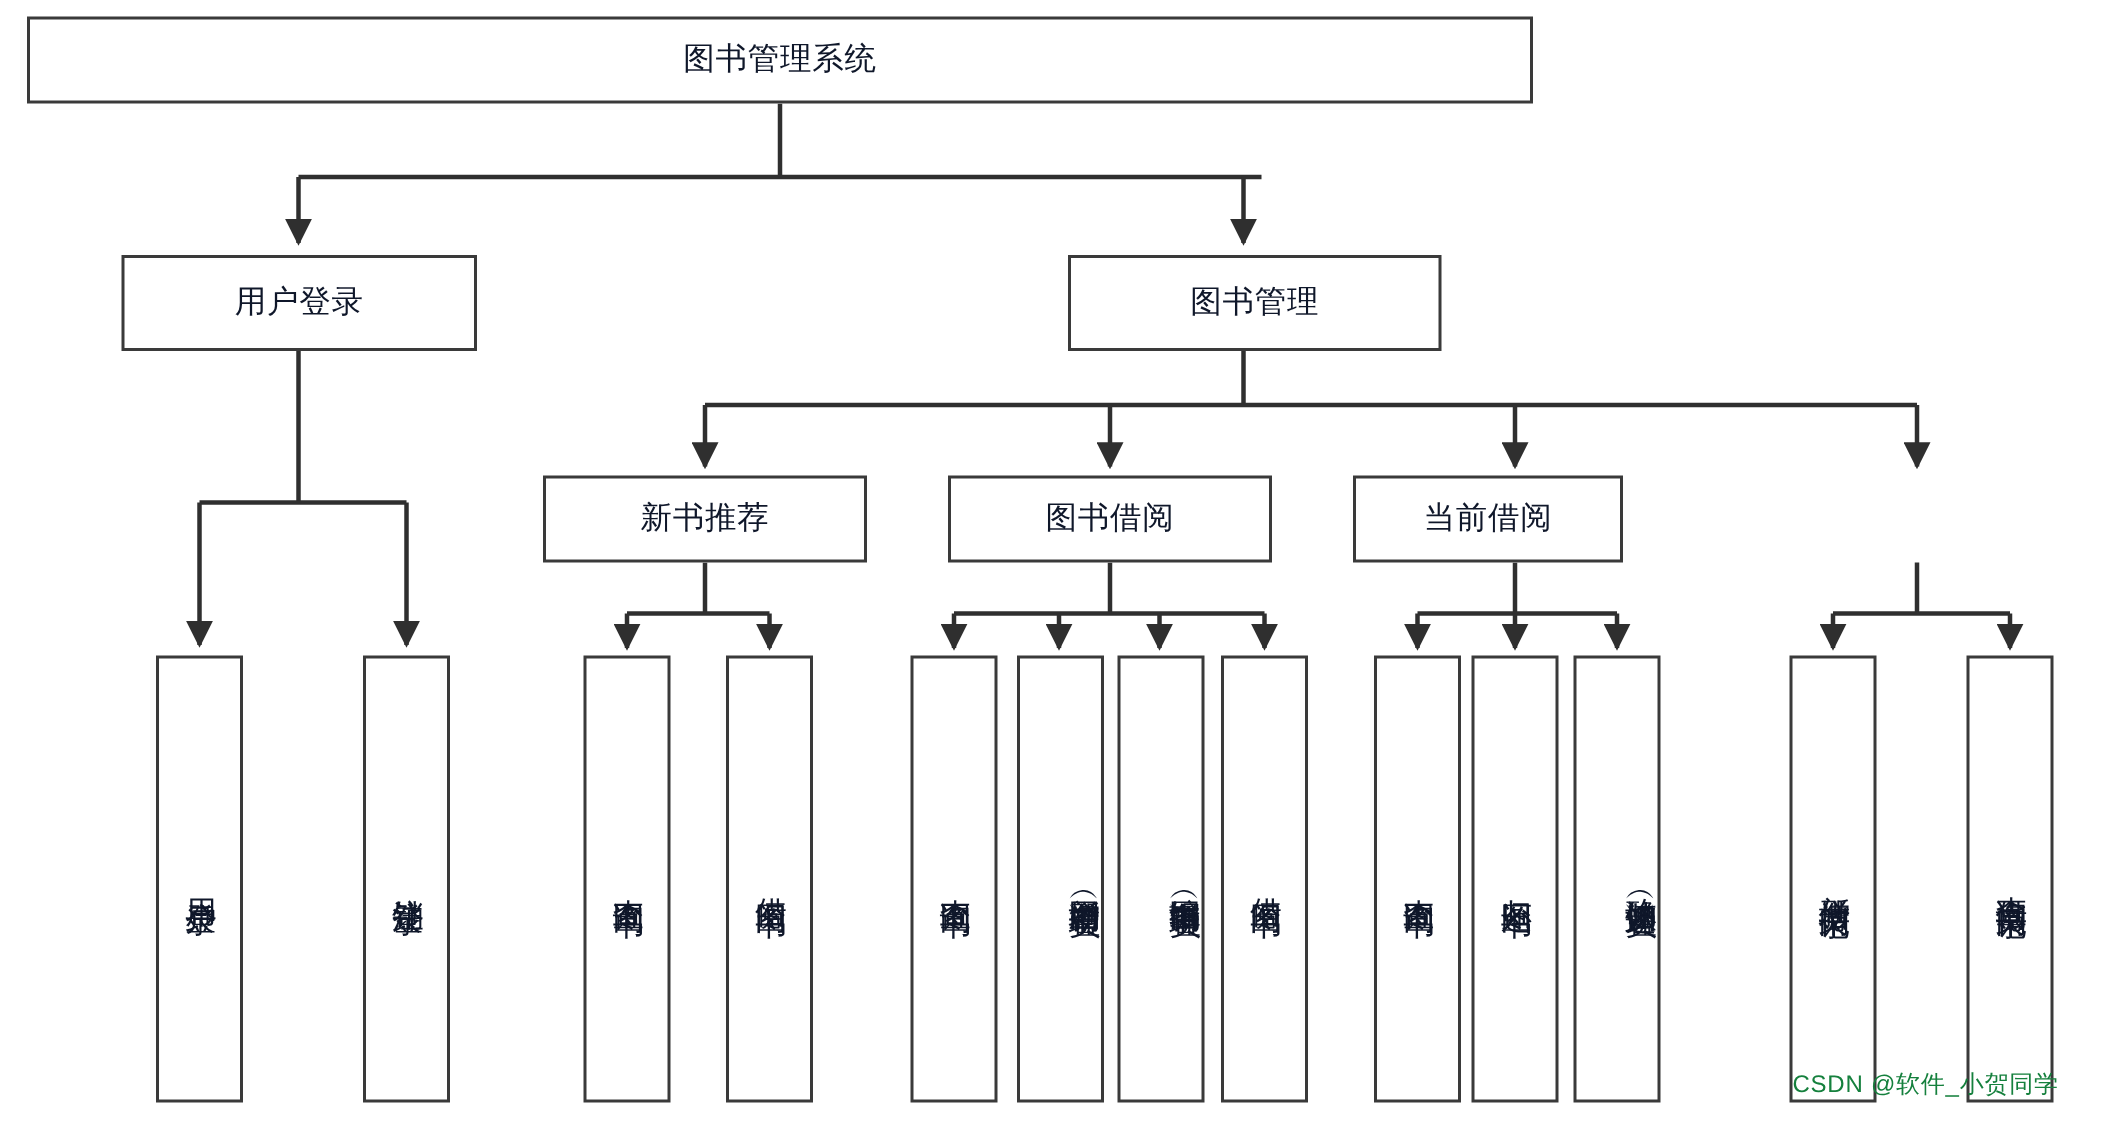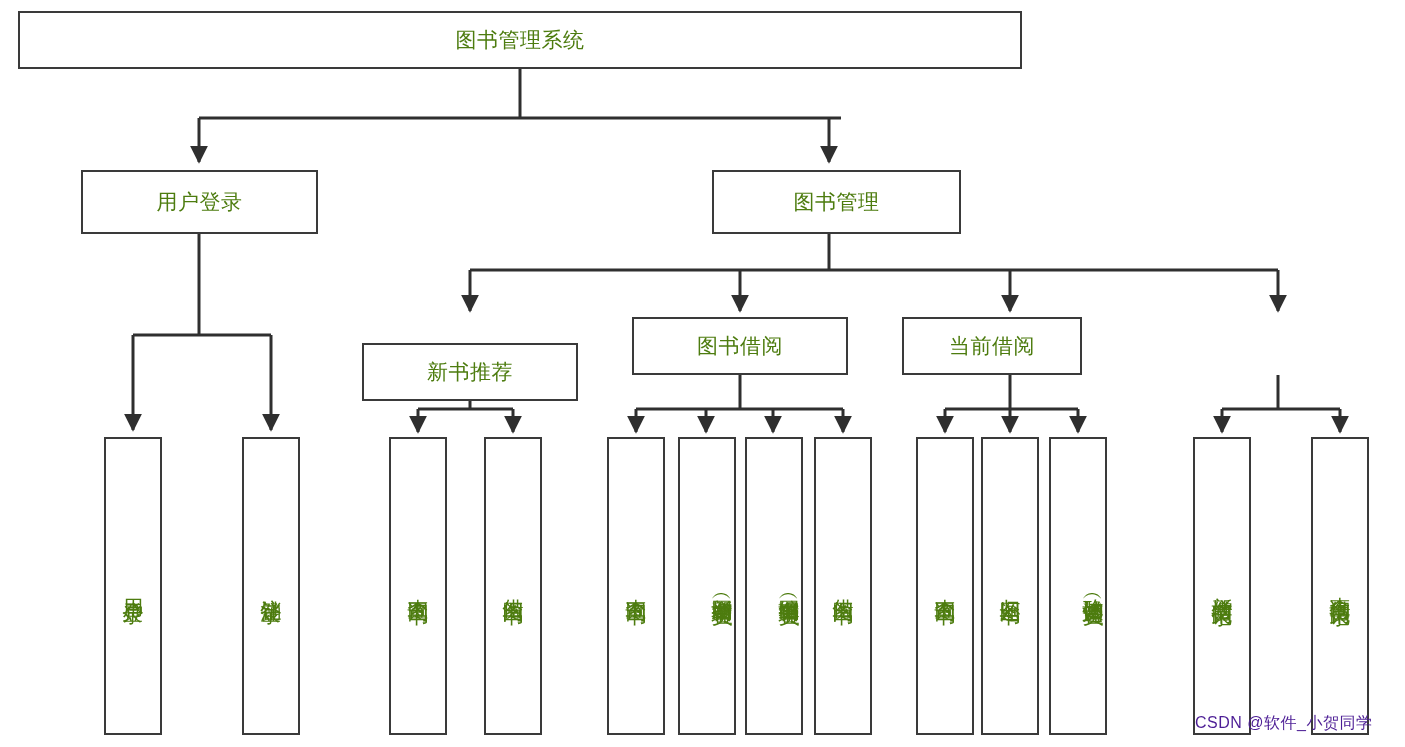--- a/index.html
+++ b/index.html
@@ -24,21 +24,21 @@
     pointer-events: none;
   }
   .node {
     position: absolute;
     box-sizing: border-box;
     background: #ffffff;
     border: 2px solid #3a3a3a;
     display: flex;
     align-items: center;
     justify-content: center;
-    color: #4d7c0f;
+    color: #0f172a;
   }
   .node.horiz {
     font-size: 21px;
     line-height: 1.2;
     letter-spacing: 0.5px;
     white-space: nowrap;
   }
   .node.leaf {
     writing-mode: vertical-rl;
     text-orientation: upright;
@@ -52,21 +52,21 @@
   }
   .node.leaf.tall-text {
     align-items: flex-start;
     letter-spacing: 1px;
   }
   .watermark {
     position: absolute;
     left: 1195px;
     top: 713px;
     font-size: 16px;
-    color: #4c1d95;
+    color: #15803d;
     white-space: nowrap;
     letter-spacing: 0.5px;
   }
 </style>
 </head>
 <body>
 
 <div id="stage">
 
   <svg id="connectors" viewBox="0 0 1405 747" xmlns="http://www.w3.org/2000/svg">
@@ -123,21 +123,21 @@
     <span>图书管理系统</span>
   </div>
 
   <div class="node horiz" style="left:81px; top:170px; width:237px; height:64px;">
     <span>用户登录</span>
   </div>
   <div class="node horiz" style="left:712px; top:170px; width:249px; height:64px;">
     <span>图书管理</span>
   </div>
 
-  <div class="node horiz" style="left:362px; top:317px; width:216px; height:58px;margin-top:26px;">
+  <div class="node horiz" style="left:362px; top:317px; width:216px; height:58px;">
     <span>新书推荐</span>
   </div>
   <div class="node horiz" style="left:632px; top:317px; width:216px; height:58px;">
     <span>图书借阅</span>
   </div>
   <div class="node horiz" style="left:902px; top:317px; width:180px; height:58px;">
     <span>当前借阅</span>
   </div>
 
   <div class="node leaf" style="left:104px; top:437px; width:58px; height:298px;">

